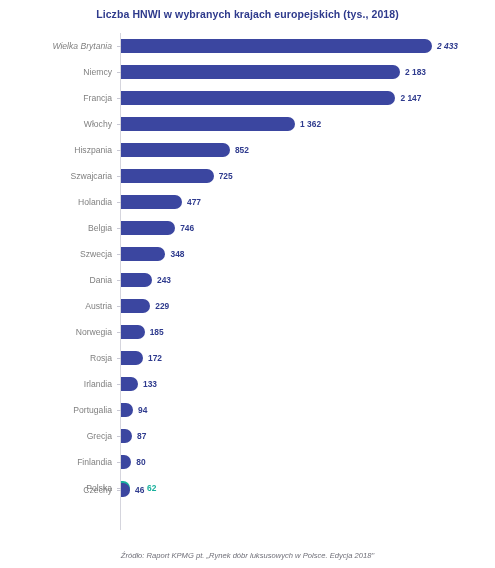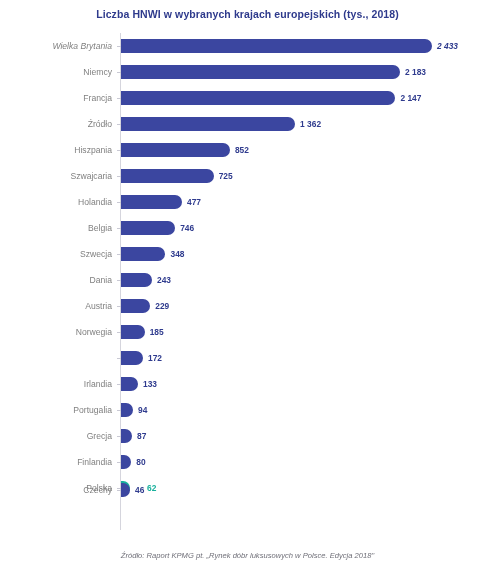--- a/index.html
+++ b/index.html
@@ -143,21 +143,21 @@
         </div>
         <div class="row" style="top: 52px;">
           <div class="cat-label">Francja</div>
           <div class="tick" style="top: 13px;"></div>
           <div class="bar-track">
             <div class="bar" style="width: 274.442px;"></div>
             <div class="value-label" style="left: 279.442px;">2 147</div>
           </div>
         </div>
         <div class="row" style="top: 78px;">
-          <div class="cat-label">Źródło</div>
+          <div class="cat-label">Włochy</div>
           <div class="tick" style="top: 13px;"></div>
           <div class="bar-track">
             <div class="bar" style="width: 174.099px;"></div>
             <div class="value-label" style="left: 179.099px;">1 362</div>
           </div>
         </div>
         <div class="row" style="top: 104px;">
           <div class="cat-label">Hiszpania</div>
           <div class="tick" style="top: 13px;"></div>
           <div class="bar-track">
@@ -215,20 +215,21 @@
         </div>
         <div class="row" style="top: 286px;">
           <div class="cat-label">Norwegia</div>
           <div class="tick" style="top: 13px;"></div>
           <div class="bar-track">
             <div class="bar" style="width: 23.6478px;"></div>
             <div class="value-label" style="left: 28.6478px;">185</div>
           </div>
         </div>
         <div class="row" style="top: 312px;">
+          <div class="cat-label">Rosja</div>
           <div class="tick" style="top: 13px;"></div>
           <div class="bar-track">
             <div class="bar" style="width: 21.986px;"></div>
             <div class="value-label" style="left: 26.986px;">172</div>
           </div>
         </div>
         <div class="row" style="top: 338px;">
           <div class="cat-label">Irlandia</div>
           <div class="tick" style="top: 13px;"></div>
           <div class="bar-track">

